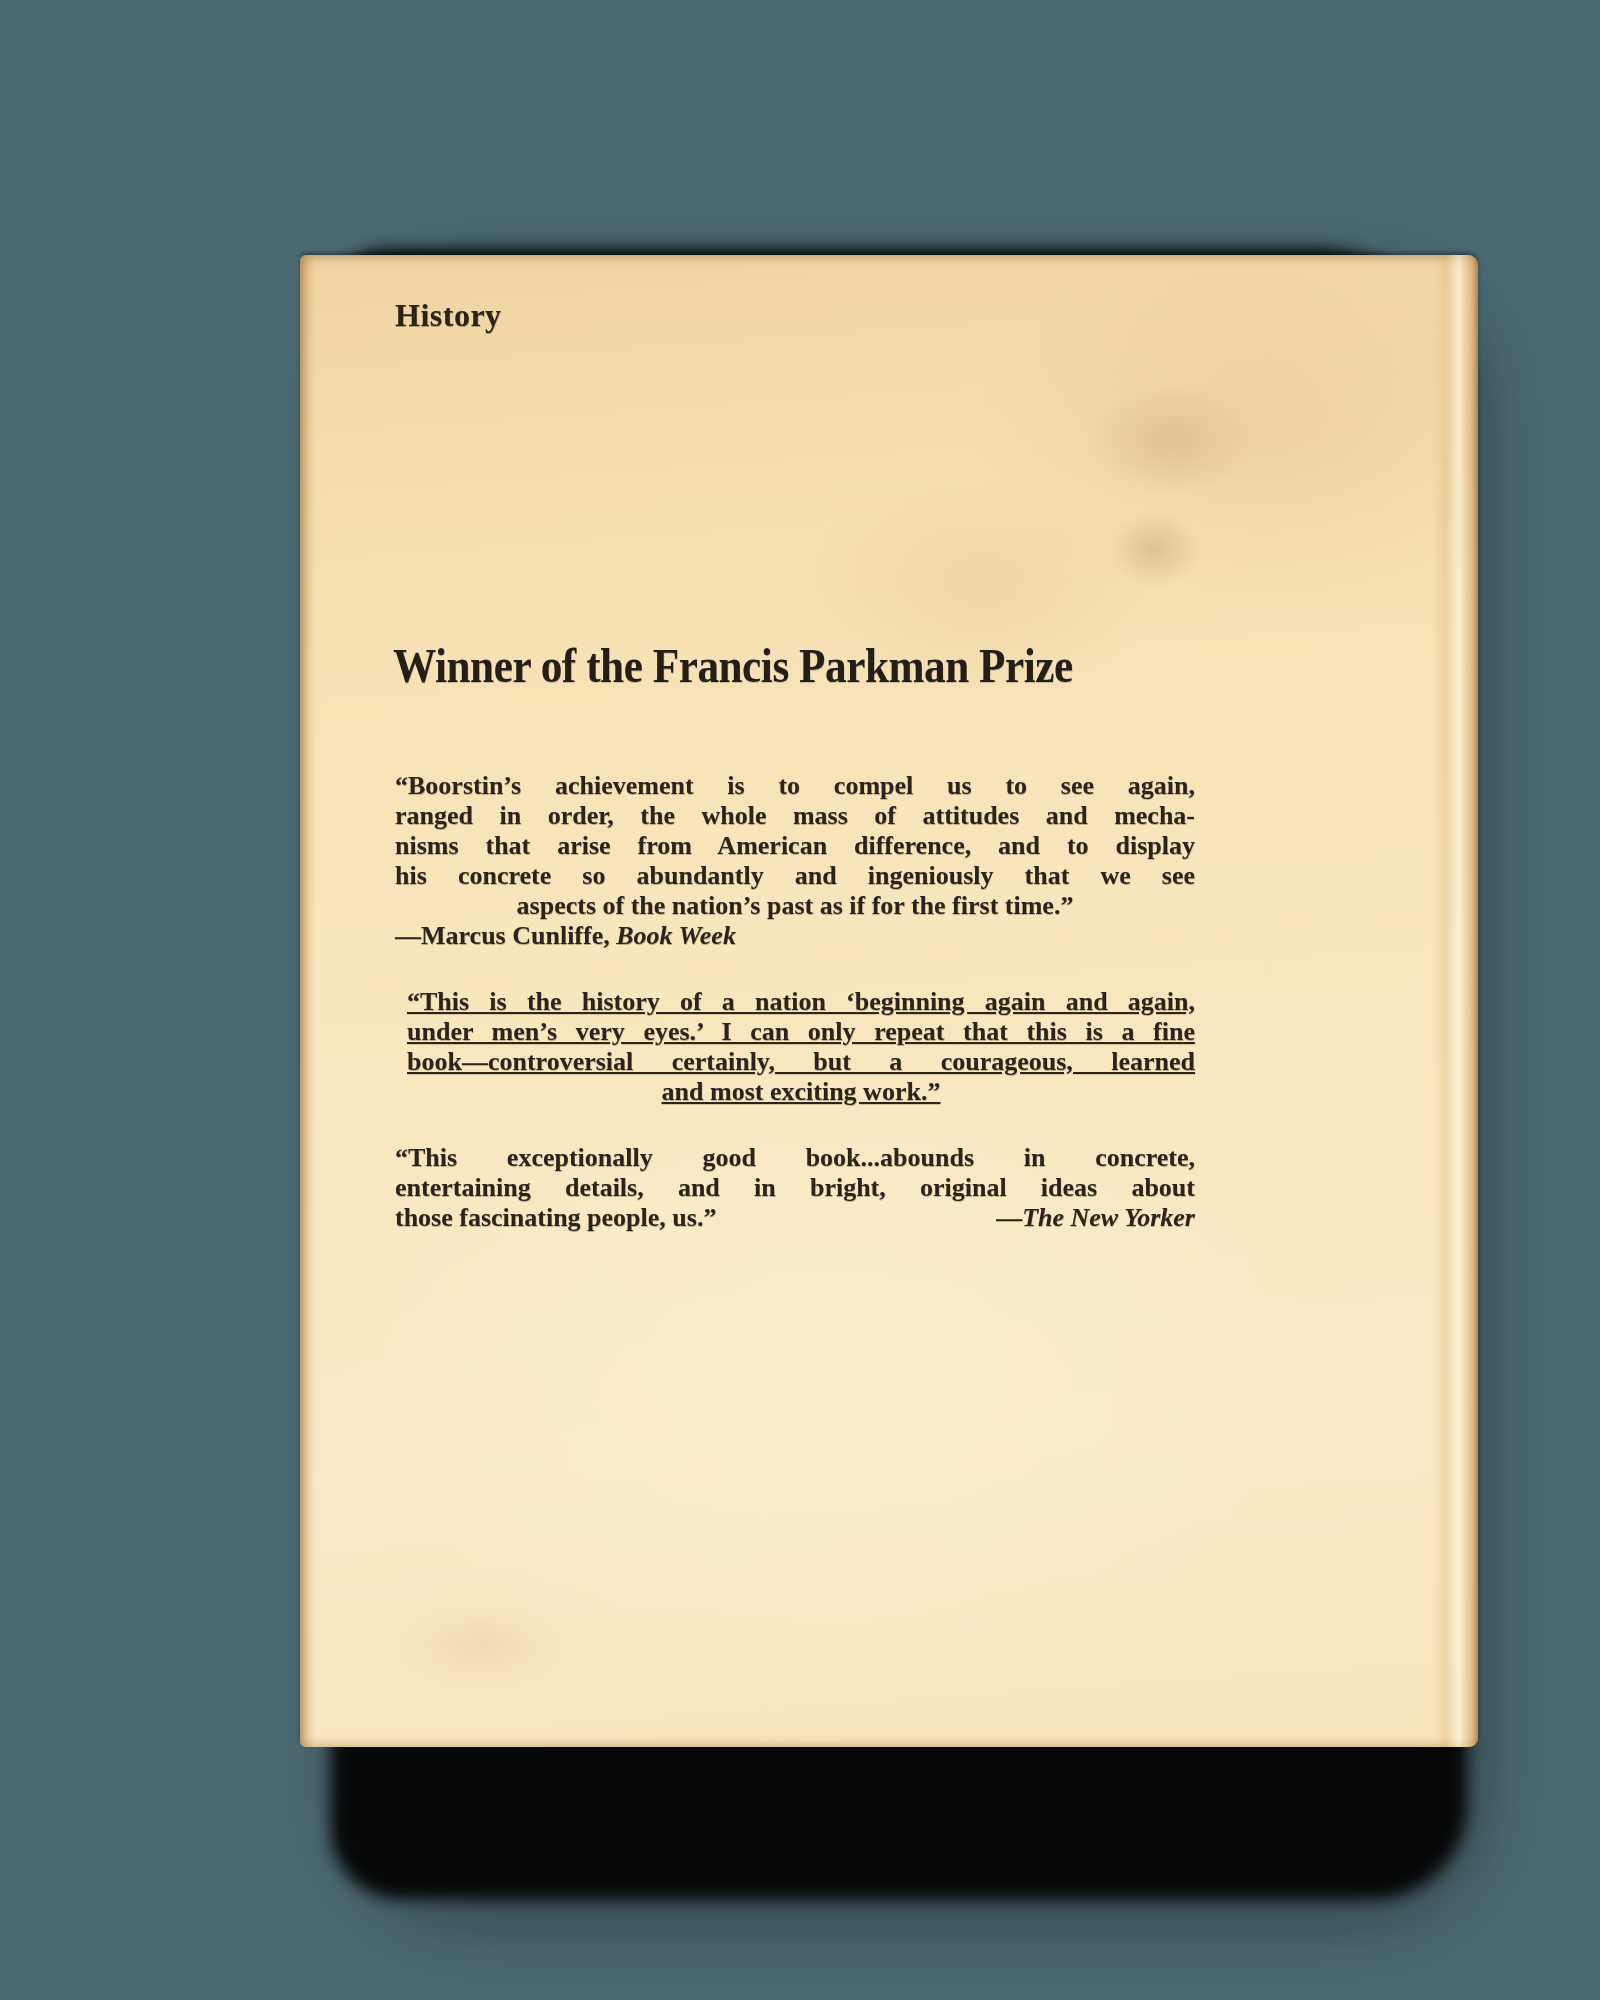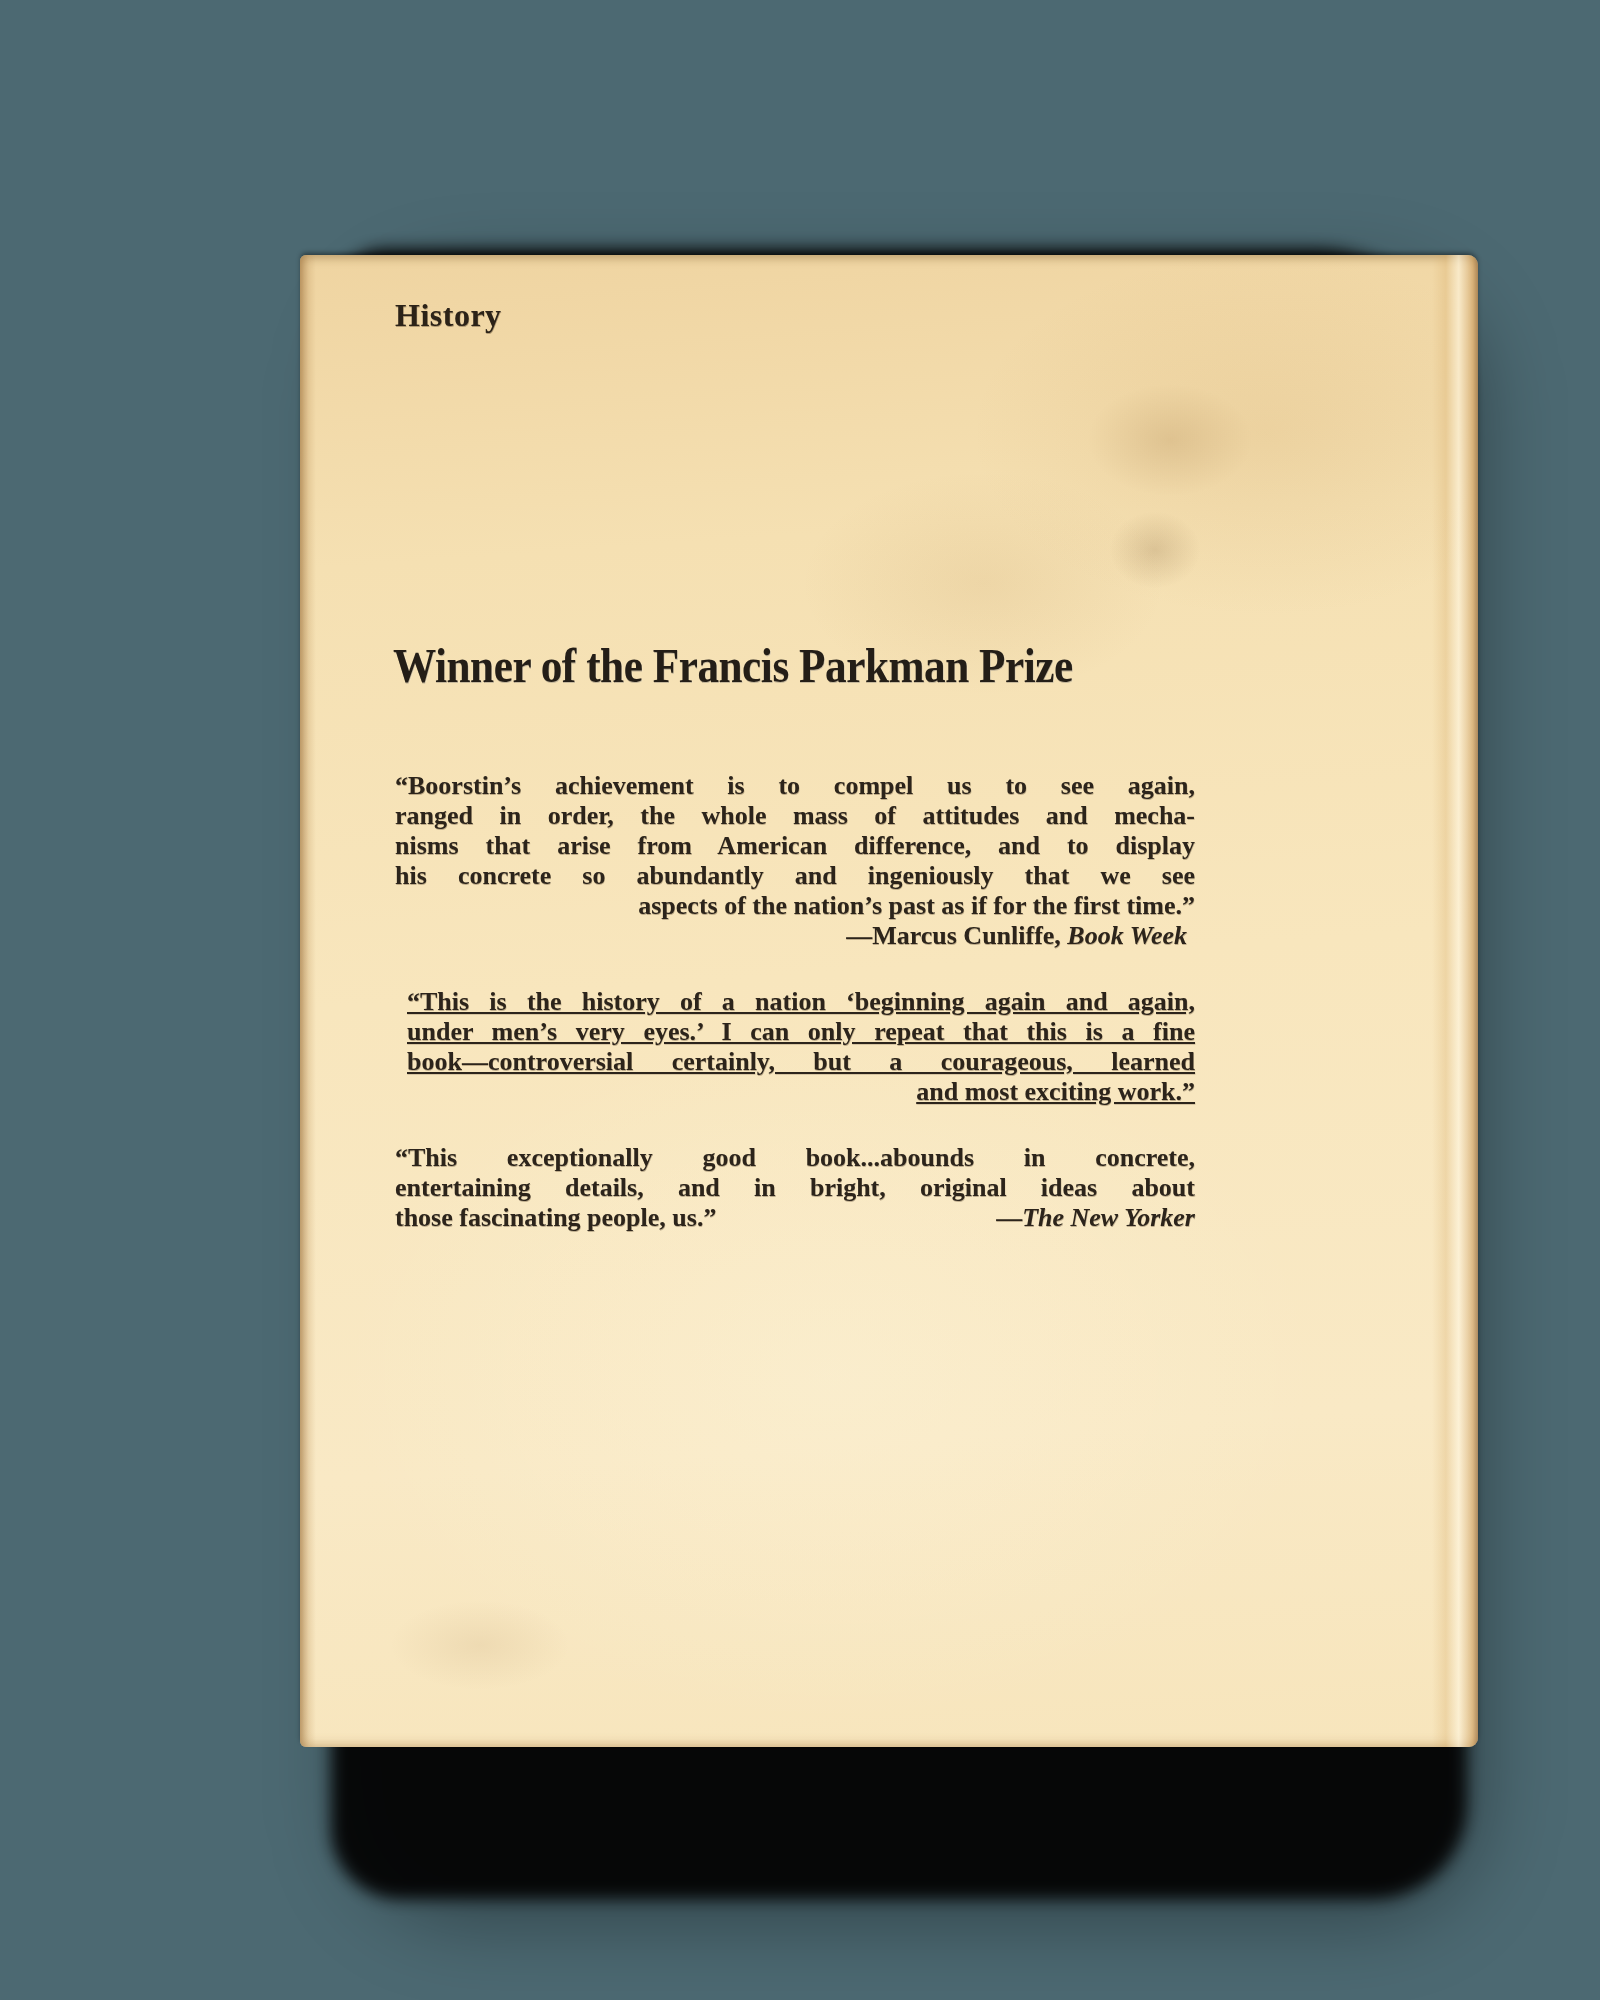--- a/index.html
+++ b/index.html
@@ -122,24 +122,24 @@
     width: 800px;
     font-size: 26px;
     font-weight: bold;
     line-height: 30px;
     color: #2c241b;
     text-shadow: 0.4px 0.6px 0.5px rgba(60,40,20,0.30);
   }
   .quote { margin: 0 0 36px 0; padding: 0; }
   .qline { min-height: 30px; }
   .jl { text-align: justify; text-align-last: justify; }
-  .last { text-align: right; }
+  .last { text-align: center; }
   .row { display: flex; justify-content: space-between; align-items: center; font-family: Liberation Serif, serif; }
   .attr { min-height: 30px; }
-  .attr-right { text-align: right; padding-right: 8px; }
+  .attr-right { padding-right: 8px; }
   .attr-justify { text-align: justify; text-align-last: justify; padding-left: 14px; }
   i { font-style: italic; }
 </style>
 </head>
 <body>
 
 <div class="stage">
   <div class="book-shadow-soft"></div>
   <div class="book-shadow"></div>
 

